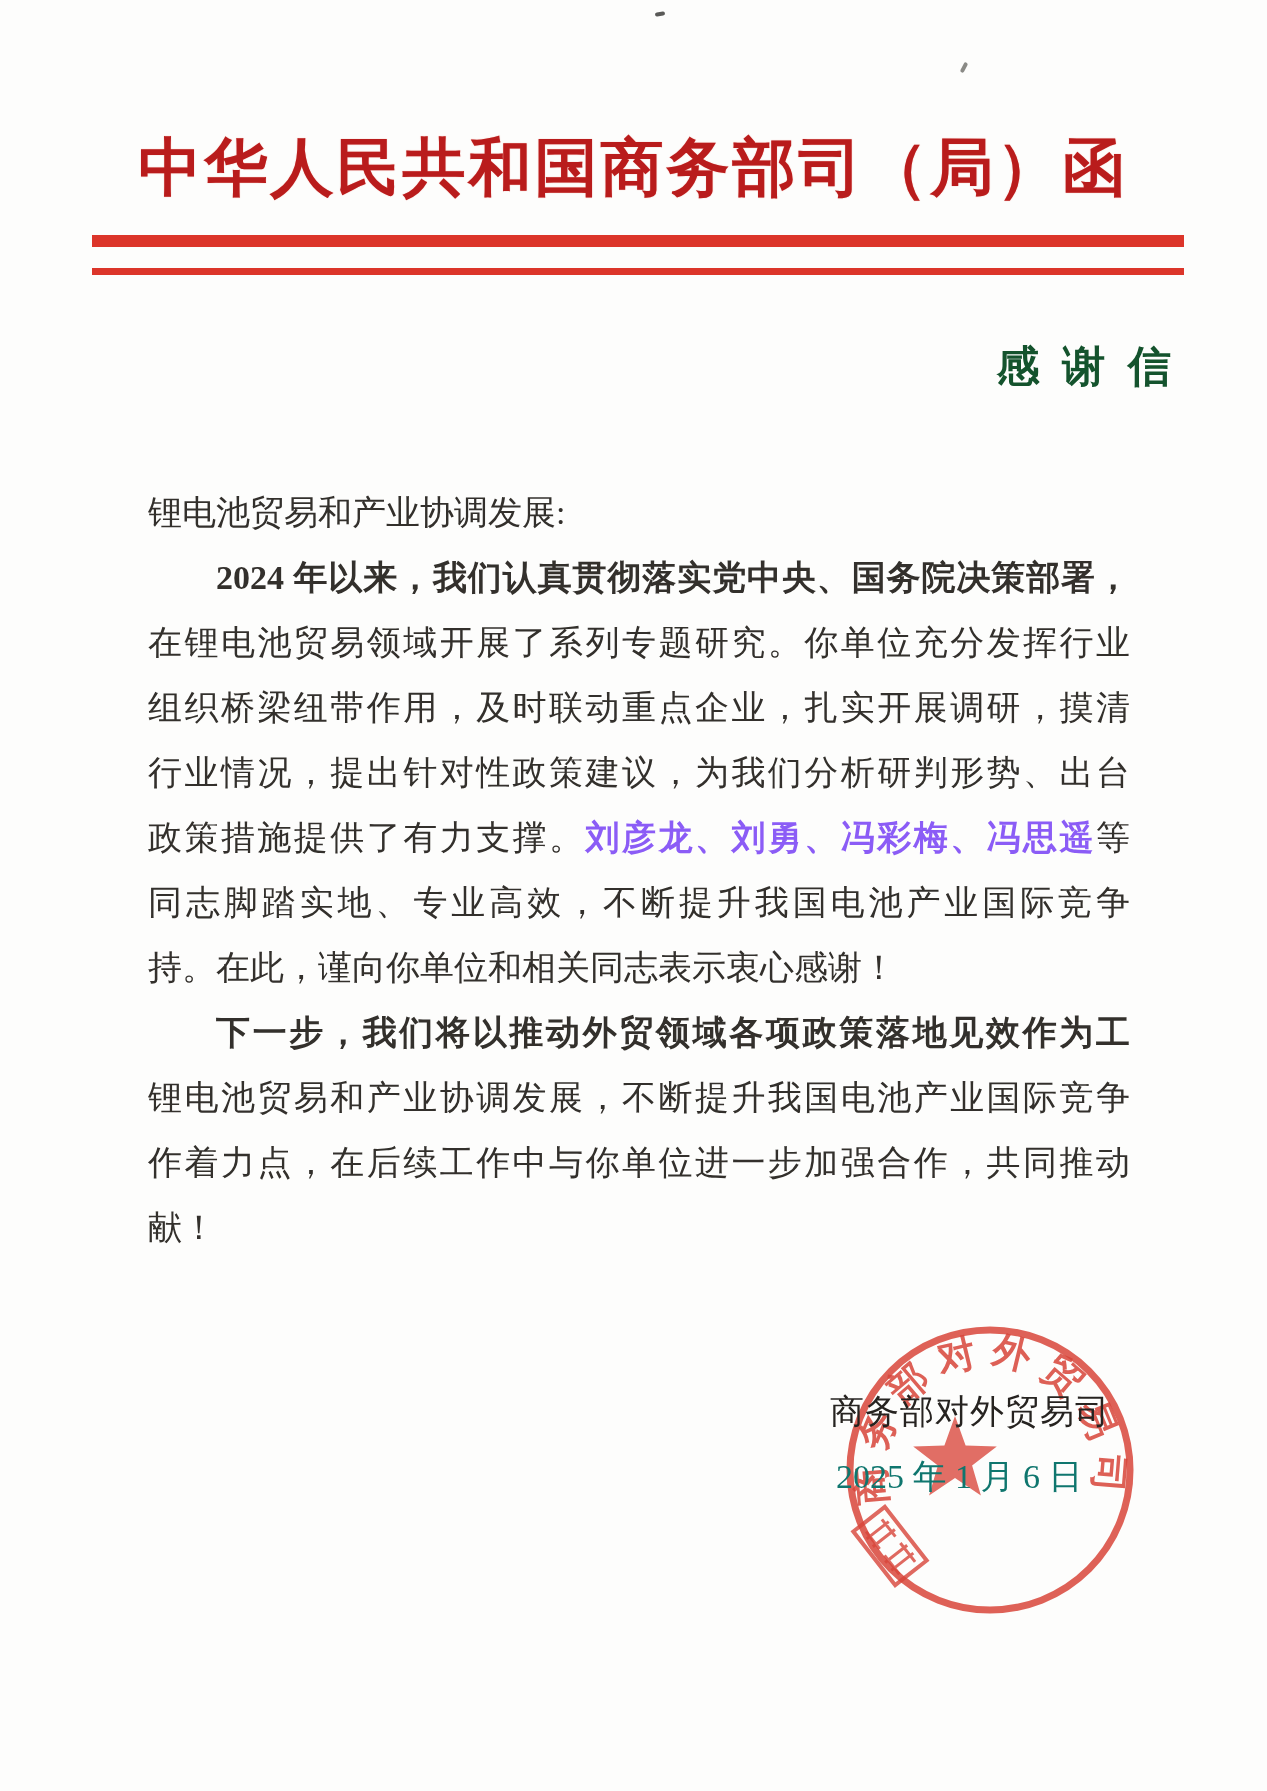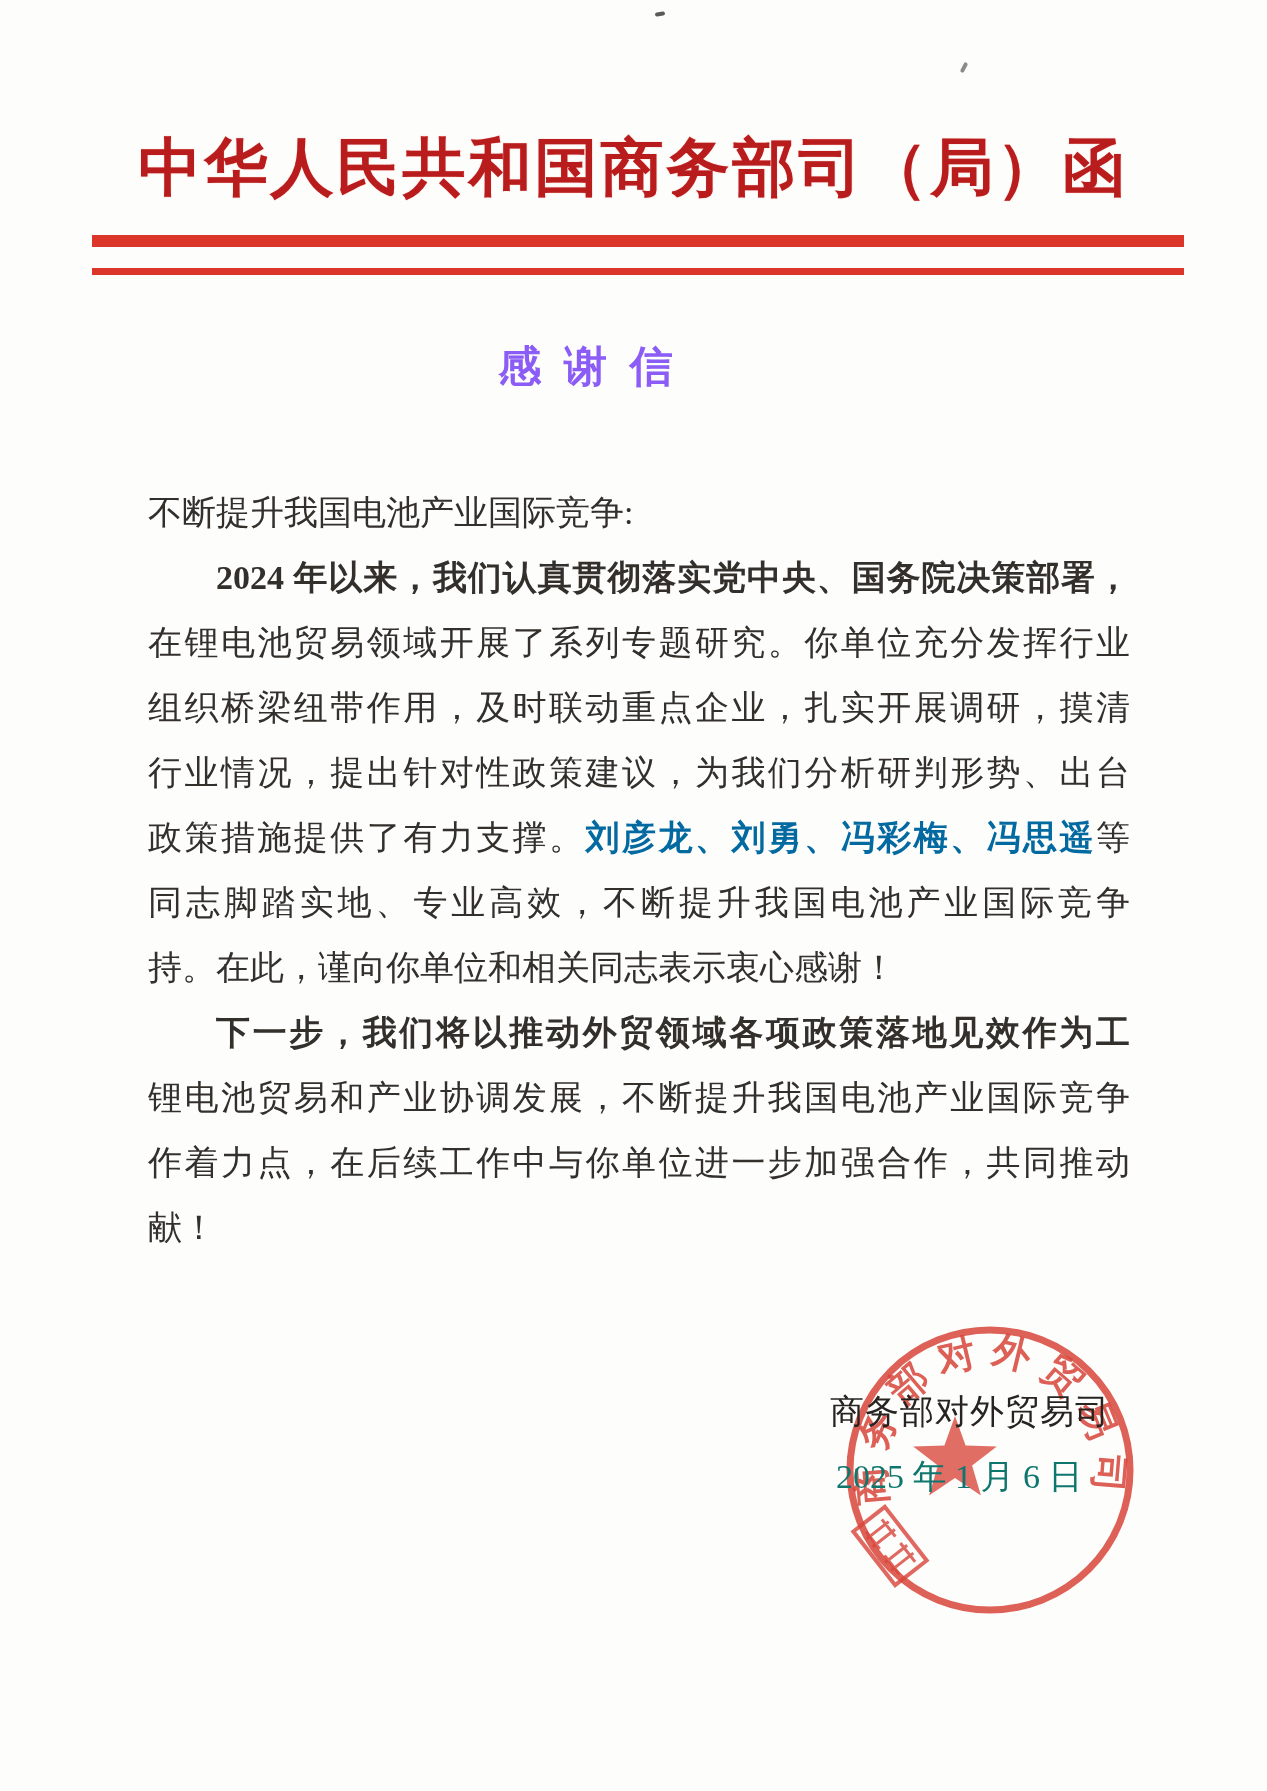--- a/index.html
+++ b/index.html
@@ -18,37 +18,37 @@
     color:#b91c1c;letter-spacing:3px;
     text-shadow:0 0 1px rgba(226,58,43,.55);
     white-space:nowrap;
   }
   .rules{position:absolute;left:92px;top:235px;width:1092px;}
   .rule-thick{height:12px;background:#dc352a;}
   .rule-gap{height:21px;}
   .rule-thin{height:7px;background:#dc352a;}
   .letter-title{
     position:absolute;top:343px;left:0;width:1177px;
-    text-align:center;
+    text-align:right;
     font-size:43px;line-height:47px;font-weight:bold;
-    color:#8b5cf6;letter-spacing:6px;white-space:nowrap;
+    color:#14532d;letter-spacing:6px;white-space:nowrap;
   }
   .content{
     position:absolute;left:148px;top:480px;width:982px;
     font-size:34px;line-height:65px;color:#33302c;
   }
   .line{height:65px;white-space:nowrap;}
   .line.fit{white-space:normal;}
   .justify{
     text-align:justify;
     text-align-last:justify;
     white-space:normal;
   }
   .indent{text-indent:68px;font-weight:bold;}
-  .content b{font-weight:700;color:#0369a1;}
+  .content b{font-weight:700;color:#8b5cf6;}
   .signature{
     position:absolute;left:830px;top:1392px;
     font-size:34px;line-height:40px;color:#262320;
     letter-spacing:1px;white-space:nowrap;z-index:3;
   }
   .dateline{
     position:absolute;left:836px;top:1457px;
     font-size:34px;line-height:40px;color:#0f766e;
     white-space:nowrap;z-index:3;
   }
@@ -68,21 +68,21 @@
 
   <div class="rules">
     <div class="rule-thick"></div>
     <div class="rule-gap"></div>
     <div class="rule-thin"></div>
   </div>
 
   <div class="letter-title">感 谢 信</div>
 
   <div class="content">
-    <div class="line fit">不断提升我国电池产业国际竞争:</div>
+    <div class="line fit">锂电池贸易和产业协调发展:</div>
     <div class="line justify indent">2024 年以来，我们认真贯彻落实党中央、国务院决策部署，</div>
     <div class="line justify">在锂电池贸易领域开展了系列专题研究。你单位充分发挥行业</div>
     <div class="line justify">组织桥梁纽带作用，及时联动重点企业，扎实开展调研，摸清</div>
     <div class="line justify">行业情况，提出针对性政策建议，为我们分析研判形势、出台</div>
     <div class="line justify"><span>政策措施提供了有力支撑。</span><b>刘彦龙、刘勇、冯彩梅、冯思遥</b><span>等</span></div>
     <div class="line justify">同志脚踏实地、专业高效，不断提升我国电池产业国际竞争</div>
     <div class="line fit">持。在此，谨向你单位和相关同志表示衷心感谢！</div>
     <div class="line justify indent">下一步，我们将以推动外贸领域各项政策落地见效作为工</div>
     <div class="line justify">锂电池贸易和产业协调发展，不断提升我国电池产业国际竞争</div>
     <div class="line justify">作着力点，在后续工作中与你单位进一步加强合作，共同推动</div>

